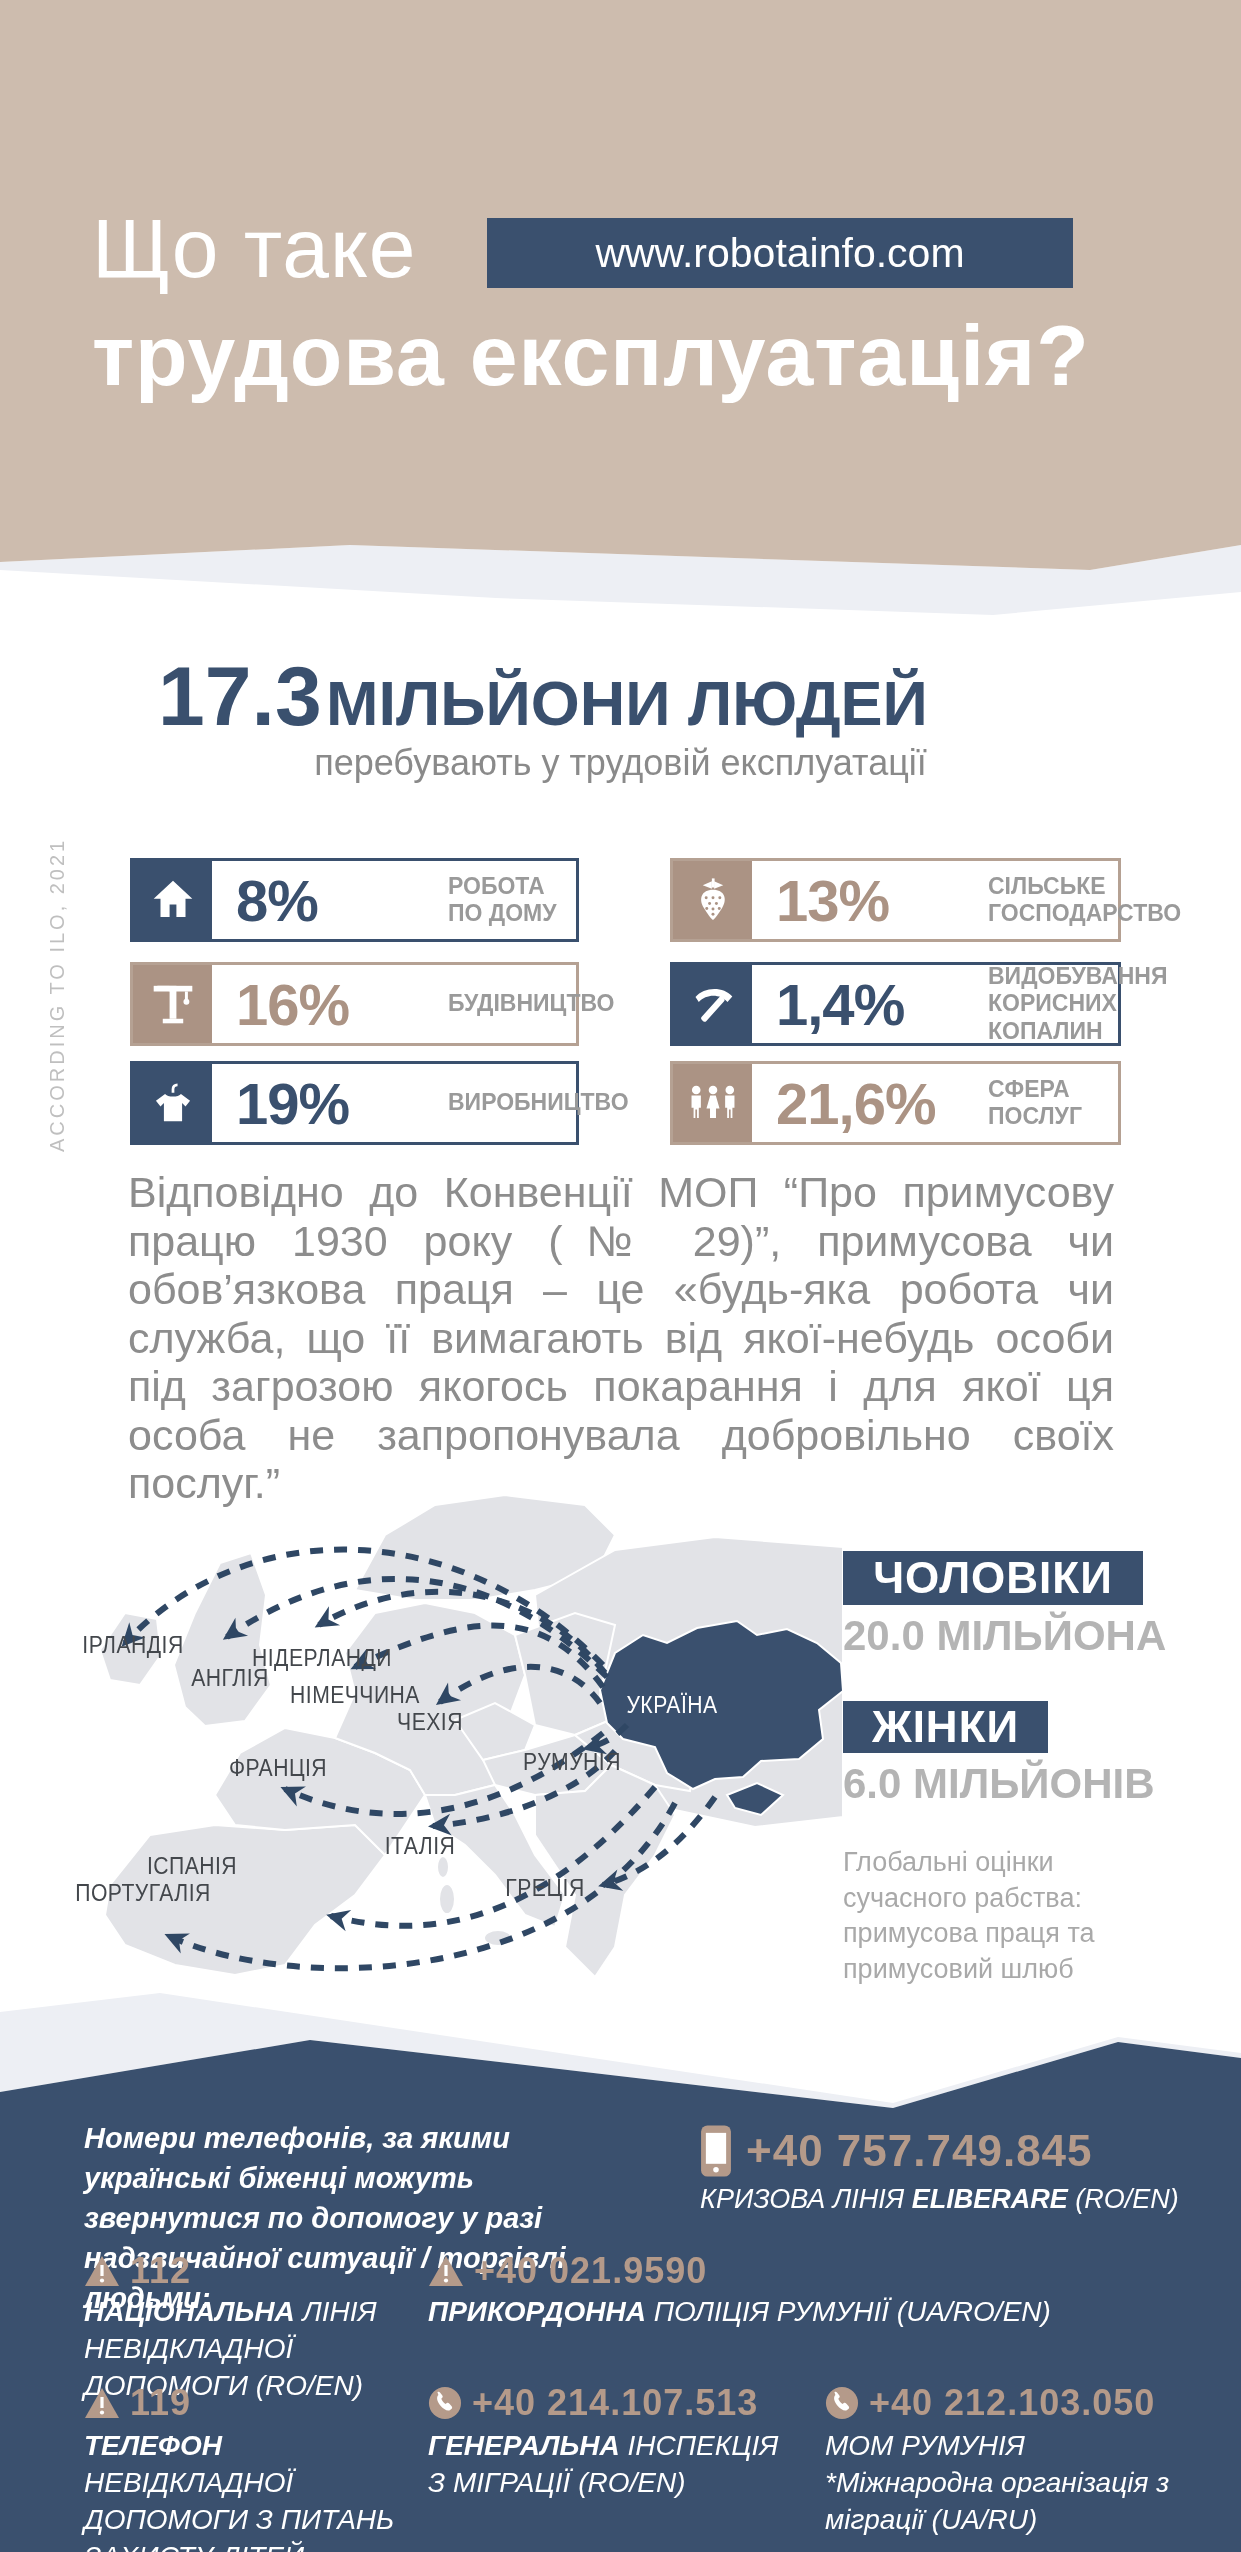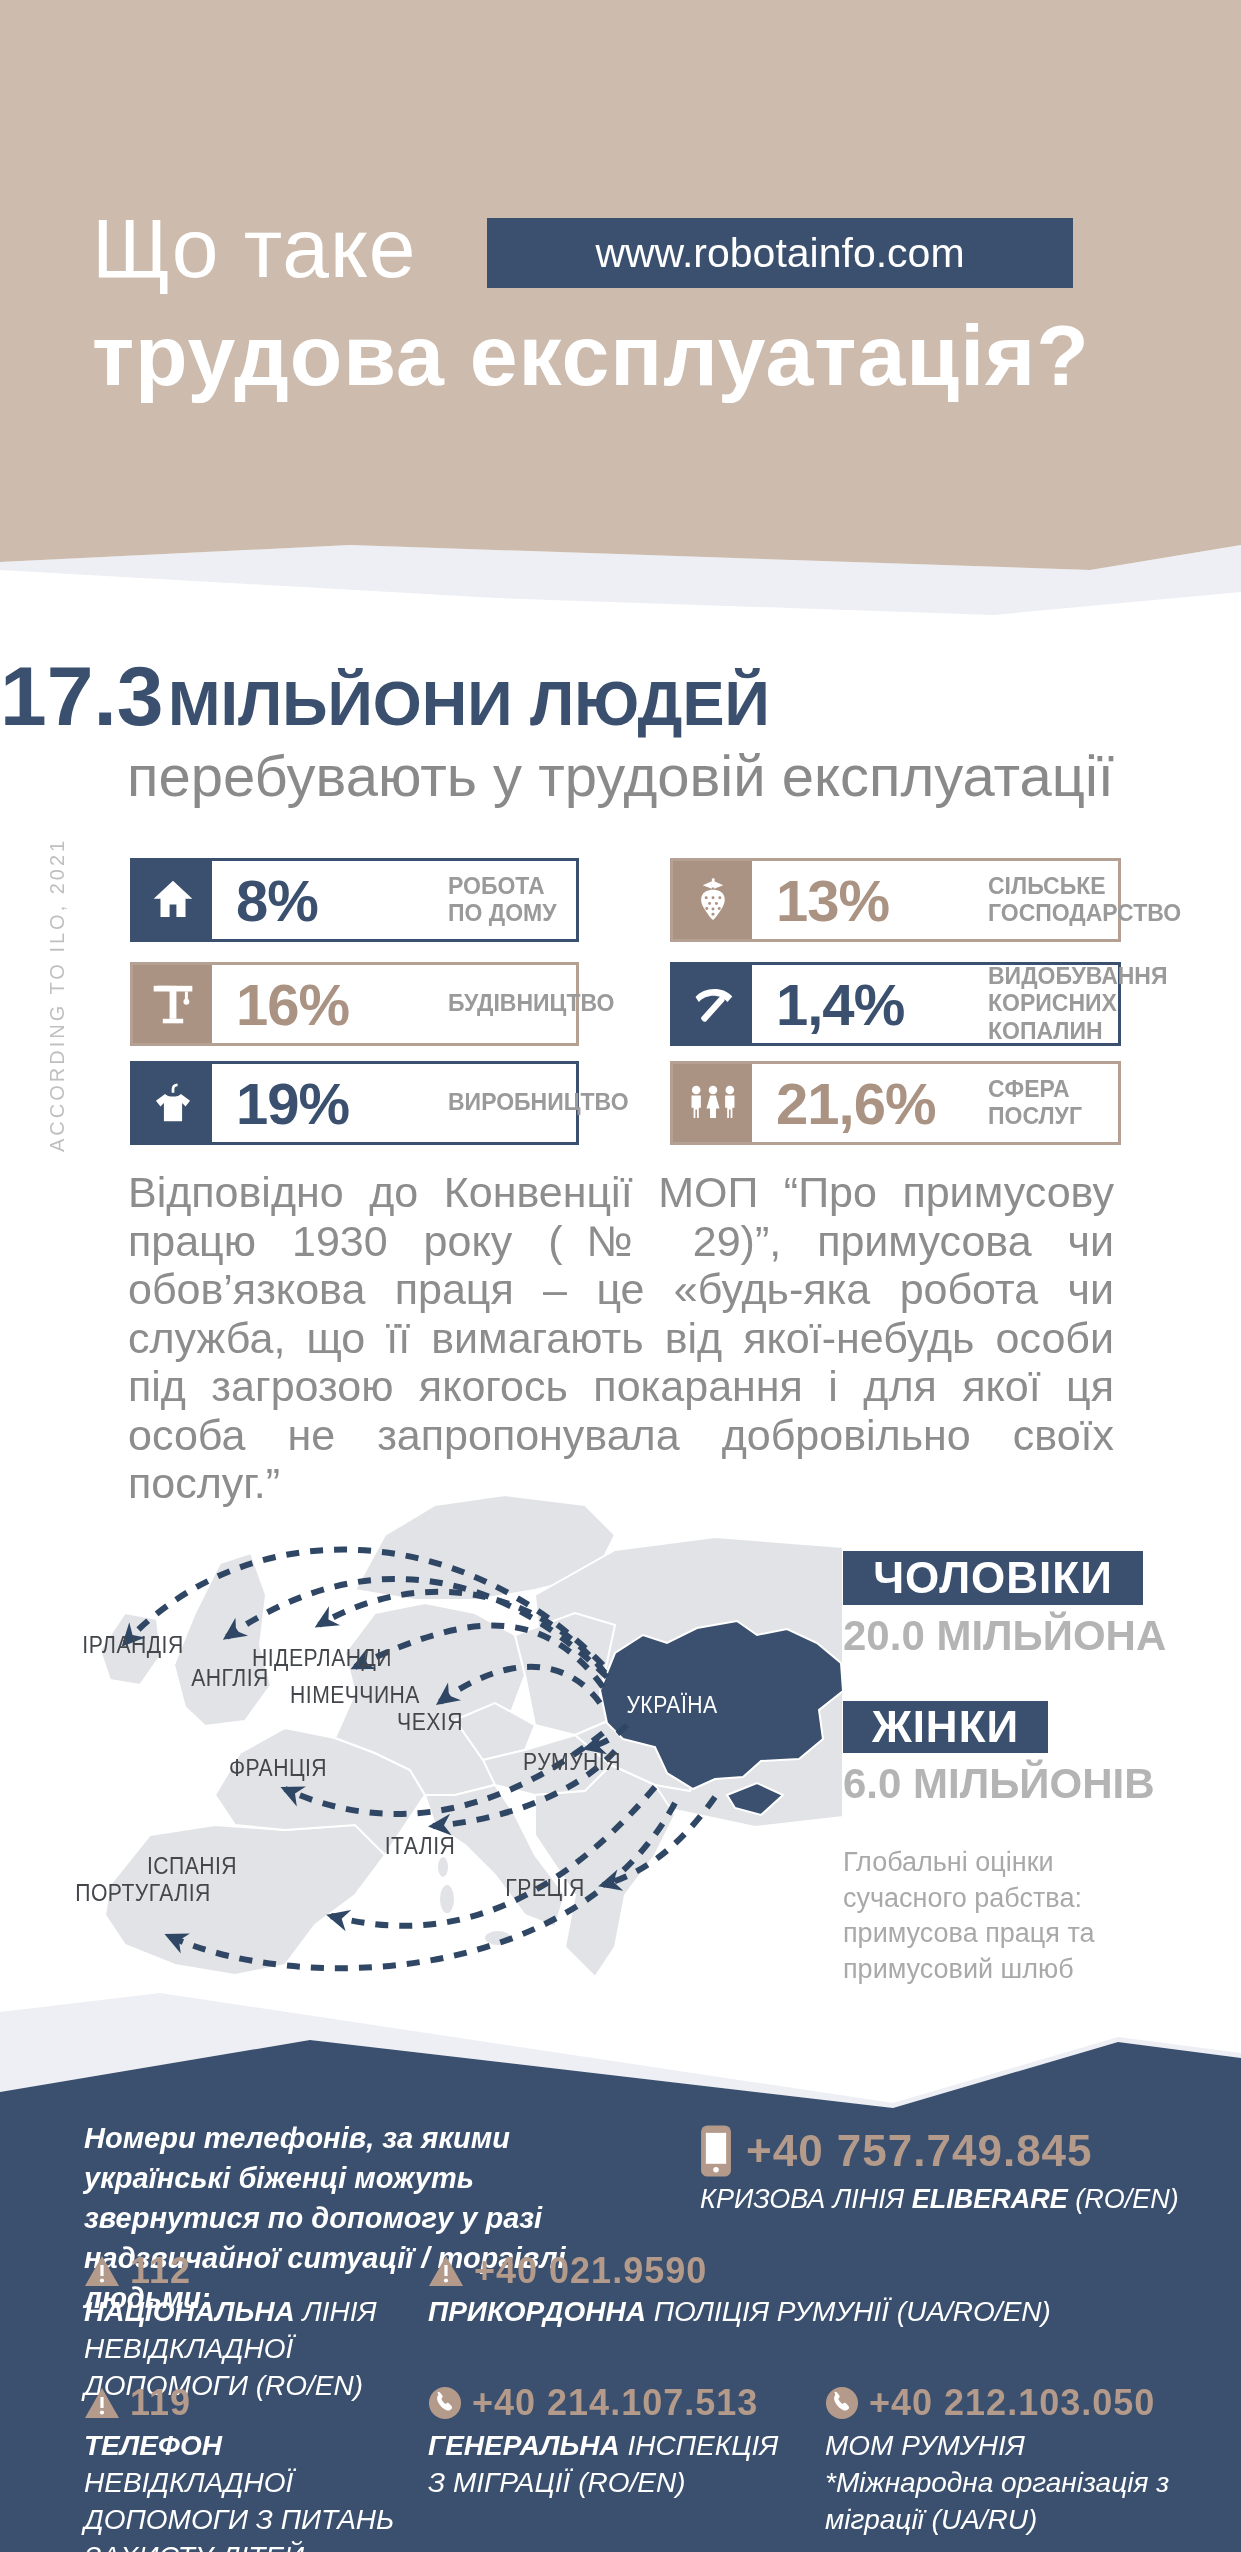--- a/index.html
+++ b/index.html
@@ -6,24 +6,24 @@
   .page{position:relative;width:1241px;height:2552px;overflow:hidden;background:#fff;
         font-family:"Liberation Sans","DejaVu Sans",sans-serif;}
   
   .hdr-band{position:absolute;left:0;top:0;width:1241px;height:535px;background:#cdbcae;}
   .hdr-wedge{position:absolute;left:0;top:535px;width:1241px;height:130px;}
   .title1{position:absolute;left:92px;top:200px;font-size:84px;color:#fff;letter-spacing:1px;}
   .url-box{position:absolute;left:487px;top:218px;width:586px;height:70px;background:#3a506e;
            display:flex;align-items:center;justify-content:center;color:#fff;font-size:41px;}
   .title2{position:absolute;left:92px;top:306px;font-size:86px;font-weight:bold;color:#fff;letter-spacing:1px;white-space:nowrap;}
   
-  .headline{position:absolute;left:0;top:648px;width:1086px;text-align:left;color:#3a506e;white-space:nowrap;}
+  .headline{position:absolute;left:0;top:648px;width:1086px;text-align:center;color:#3a506e;white-space:nowrap;}
   .headline .num{font-size:84px;font-weight:bold;}
   .headline .suf{font-size:63px;font-weight:bold;}
-  .subline{position:absolute;left:0;top:742px;width:1241px;text-align:center;font-size:58px;color:#8a8a8a;}
+  .subline{position:absolute;left:0;top:742px;width:1241px;text-align:center;font-size:36px;color:#8a8a8a;}
   .ilo-note{position:absolute;left:46px;top:852px;height:300px;writing-mode:vertical-rl;transform:rotate(180deg);
             font-size:20px;letter-spacing:3px;color:#bfbfbf;white-space:nowrap;}
   
   .sector{position:absolute;height:78px;background:#fff;display:flex;align-items:stretch;}
   .sector.navy{border:3px solid #3a506e;}
   .sector.tan{border:3px solid #b5a193;}
   .sector-icon{width:79px;flex:0 0 79px;display:flex;align-items:center;justify-content:center;}
   .sector-icon.navy-bg{background:#3a506e;}
   .sector-icon.tan-bg{background:#ab9384;}
   .sector-value{flex:0 0 212px;display:flex;align-items:center;padding-left:24px;

